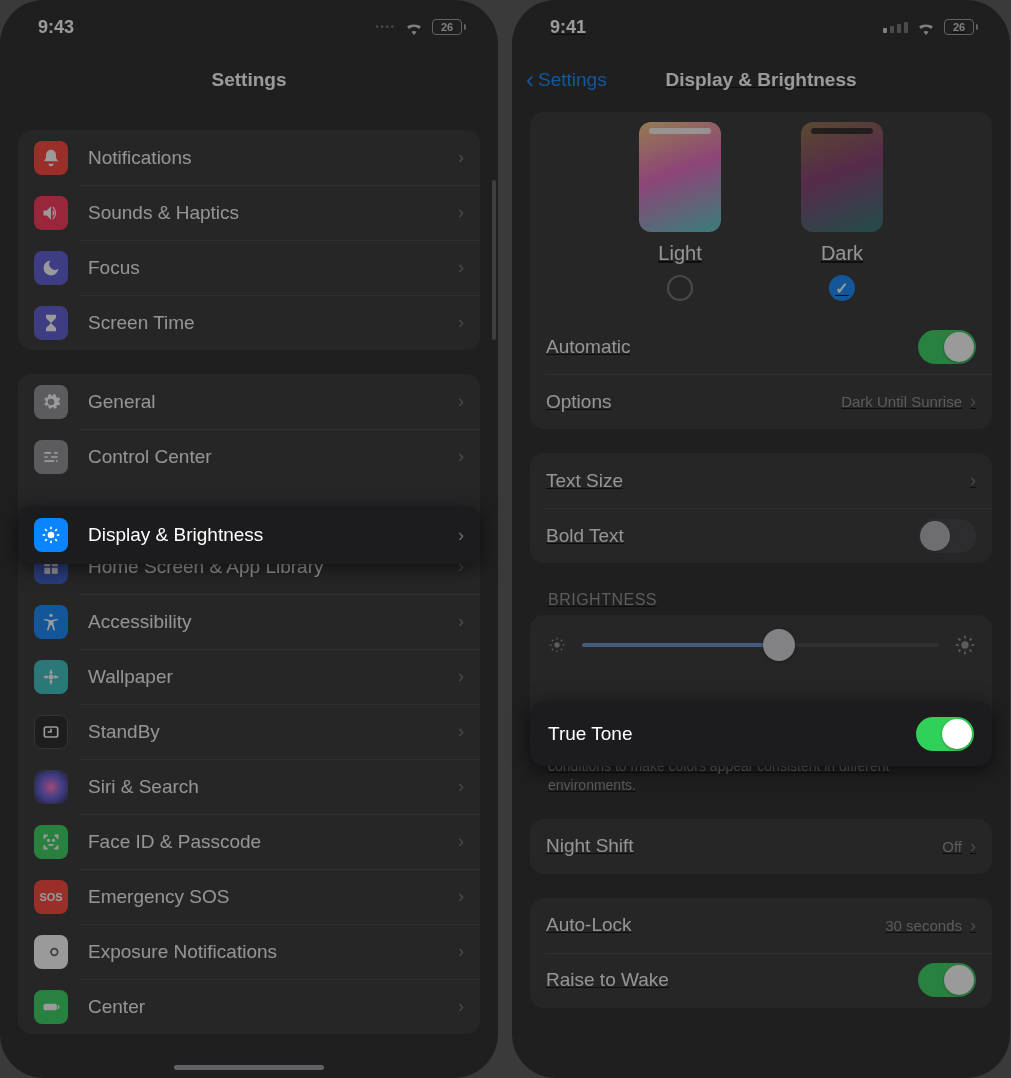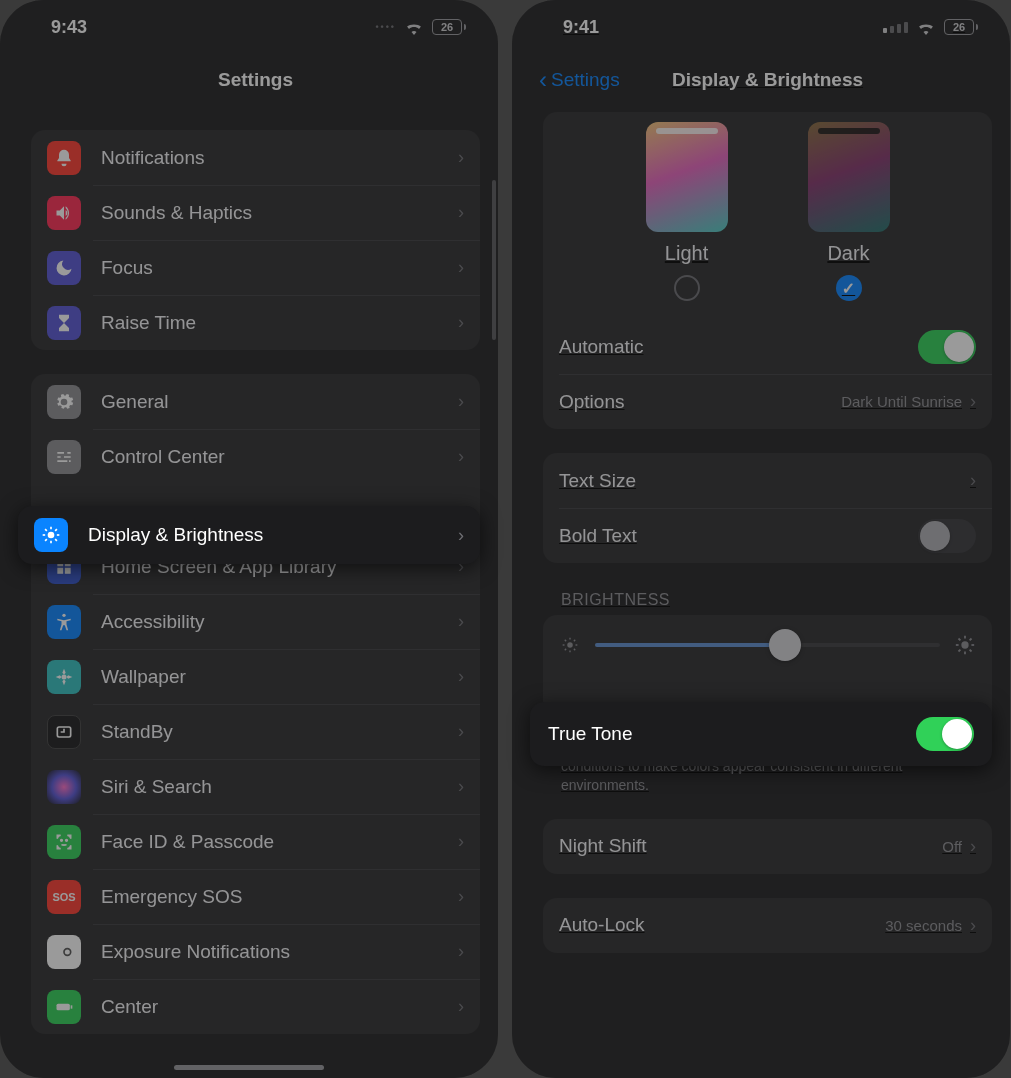--- a/index.html
+++ b/index.html
@@ -71,21 +71,21 @@
   .track { flex:1; height:4px; background:#3d3d40; border-radius:2px; position:relative; }
   .fill { position:absolute; left:0; top:0; bottom:0; background:#5f8fcf; border-radius:2px; width:55%; }
   .thumb-dot { position:absolute; width:32px; height:32px; border-radius:50%; background:#d4d4d8; top:50%; left:55%; transform:translate(-50%,-50%); box-shadow:0 1px 4px rgba(0,0,0,0.4); }
 
   .home-ind { position:absolute; bottom:8px; left:50%; transform:translateX(-50%); width:150px; height:5px; background:#9a9a9e; border-radius:3px; }
 
   
   .scrollhint { position:absolute; right:2px; top:180px; width:4px; height:160px; background:#5a5a5e; border-radius:2px; }
 
   
-  .layer { position:relative;padding-left:13px; }
+  .layer { position:relative; }
 </style>
 </head>
 <body>
 
 <div class="phone p1 layer dim">
   <div class="status">
     <span>9:43</span>
     <div class="right">
       <span style="color:#6f6f74;letter-spacing:2px;font-size:9px">••••</span>
       <svg class="wifi" viewBox="0 0 24 18">
@@ -131,21 +131,21 @@
           </div>
           <span class="label">Focus</span>
           <span class="chevron">›</span>
         </div>
       <div class="row">
           <div class="icon" style="background:#5856d6">
             <svg viewBox="0 0 24 24">
               <path d="M6 2v4l6 6-6 6v4h12v-4l-6-6 6-6V2H6z"></path>
             </svg>
           </div>
-          <span class="label">Raise Time</span>
+          <span class="label">Screen Time</span>
           <span class="chevron">›</span>
         </div>
     </div>
 
     <div class="group">
       <div class="row">
           <div class="icon" style="background:#8e8e93">
             <svg viewBox="0 0 24 24">
               <path d="M12 8a4 4 0 1 0 0 8 4 4 0 0 0 0-8zm9 4l2 1-1 3-2.3-.5a8 8 0 0 1-1.4 1.4l.5 2.3-3 1-1-2a8 8 0 0 1-2 0l-1 2-3-1 .5-2.3A8 8 0 0 1 7.3 16L5 16.5l-1-3 2-1a8 8 0 0 1 0-2l-2-1 1-3 2.3.5A8 8 0 0 1 8.7 5.6L8.2 3.3l3-1 1 2a8 8 0 0 1 2 0l1-2 3 1-.5 2.3A8 8 0 0 1 19.7 7L22 6.5l1 3-2 1a8 8 0 0 1 0 2z"></path>
             </svg>
@@ -397,20 +397,26 @@
           <span class="chevron">›</span>
         </div>
     </div>
 
     <div class="group">
       <div class="row noicon">
           <span class="label">Auto-Lock</span>
           <span class="detail">30 seconds</span>
           <span class="chevron">›</span>
         </div>
+      <div class="row noicon">
+          <span class="label">Raise to Wake</span>
+          <div class="toggle on">
+            <div class="knob"></div>
+          </div>
+        </div>
     </div>
 
   </div>
 </div>
 
 <div class="row hl noicon" style="position:absolute; left:530px; top:702px; width:462px; height:64px; padding:0 18px;">
   <span class="label" style="color:#fff;font-size:19px">True Tone</span>
   <div class="toggle on">
       <div class="knob"></div>
     </div>

